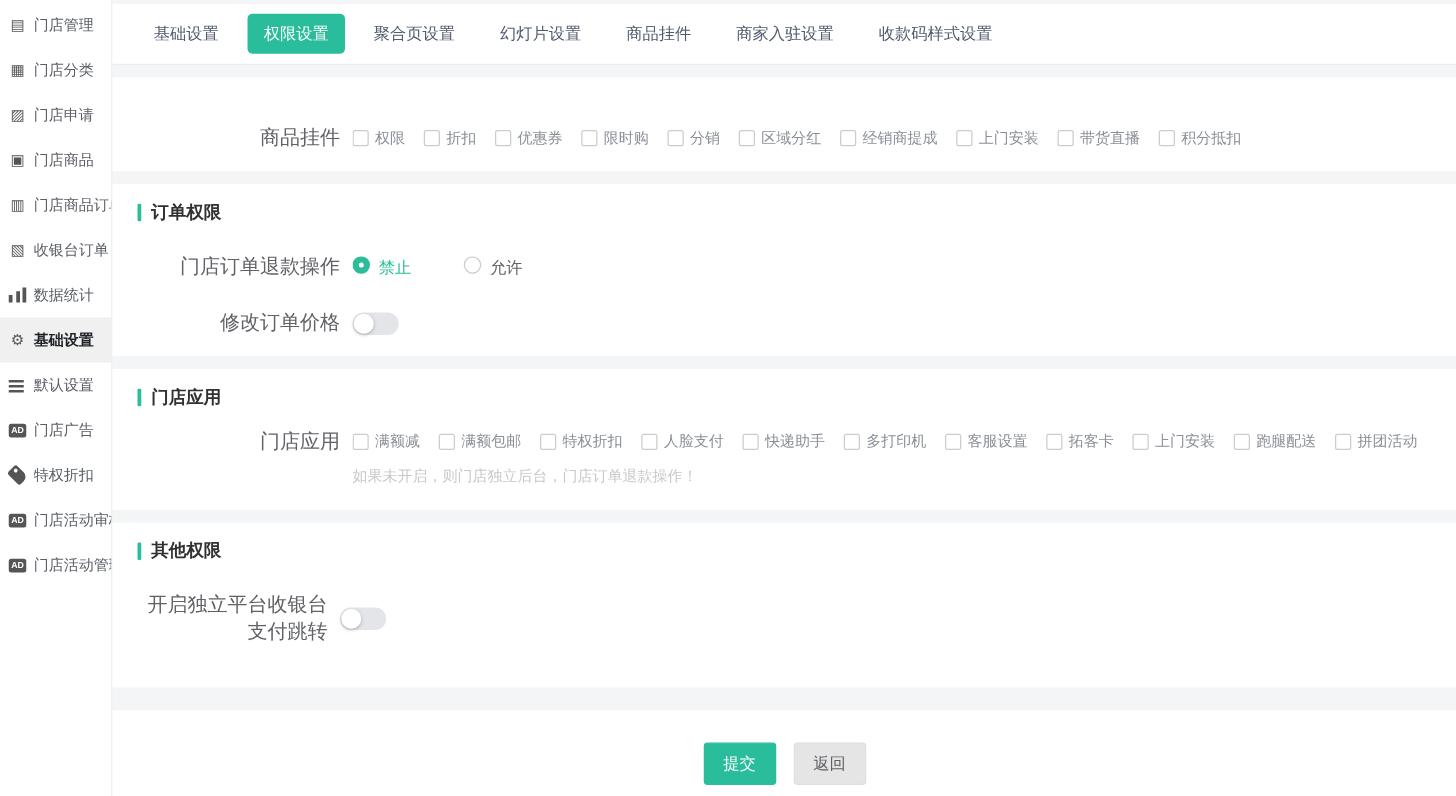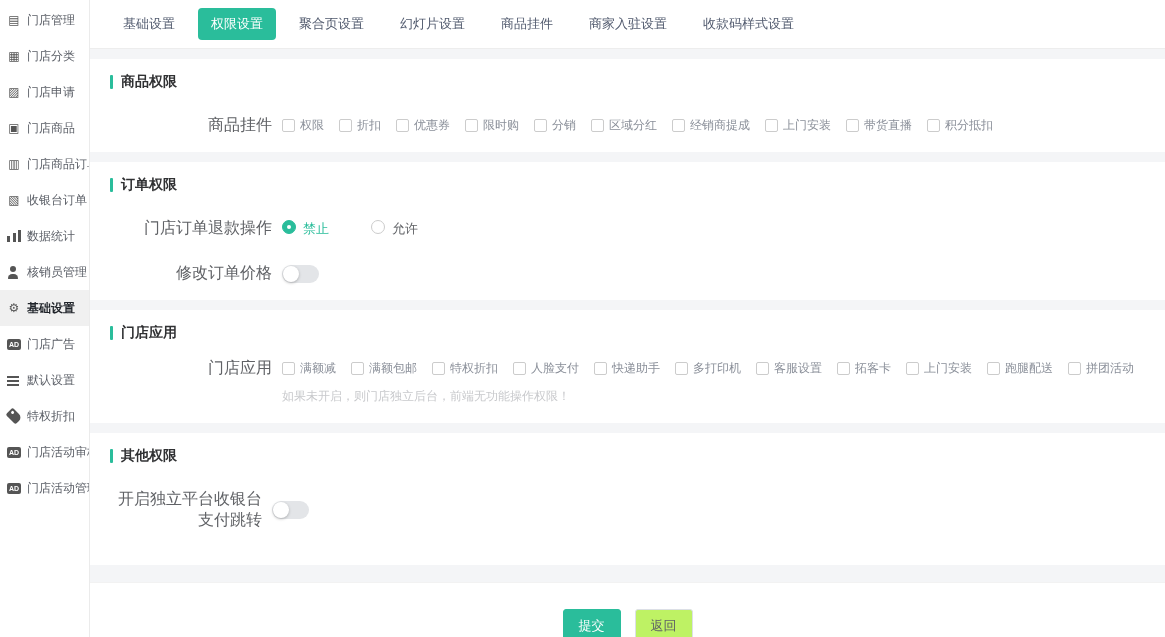--- a/index.html
+++ b/index.html
@@ -79,21 +79,21 @@
   .panel-other { padding-bottom:34px; }
   .panel-other .form-row { margin-top:24px; }
   .panel-other .form-label { width:152px; min-width:152px; }
 
   .filler { flex:1; background:#fff; margin-top:10px; }
   .footer { background:#fff; margin-top:7px; padding:8px 0 9px; display:flex; justify-content:center;
     align-items:center; gap:14px; border-top:1px solid #f2f2f2; }
   .btn { font-size:13px; border-radius:3px; padding:7px 15px; cursor:pointer;
     font-family:"Liberation Sans","DejaVu Sans",sans-serif;margin-top:18px; }
   .btn-primary { background:var(--accent); color:#fff; border:1px solid var(--accent); }
-  .btn-plain { background:#bef264; color:#606266; border:1px solid #dcdfe6; }
+  .btn-plain { background:#e5e5e5; color:#606266; border:1px solid #dcdfe6; }
 </style>
 </head>
 <body>
 
 <div class="app">
 
   <aside class="sidebar">
     <nav id="sidebar-list">
         <div class="side-item">
           <span class="s-icon">▤</span>
@@ -116,35 +116,31 @@
           <span class="side-label">门店商品订单</span>
         </div>
         <div class="side-item">
           <span class="s-icon">▧</span>
           <span class="side-label">收银台订单</span>
         </div>
         <div class="side-item">
           <span class="s-icon icon-bars"></span>
           <span class="side-label">数据统计</span>
         </div>
-        <div class="side-item">
-          <span class="s-icon icon-person"></span>
-          <span class="side-label">核销员管理</span>
-        </div>
         <div class="side-item active">
           <span class="s-icon">⚙</span>
           <span class="side-label">基础设置</span>
         </div>
         <div class="side-item">
+          <span class="s-icon icon-sliders"></span>
+          <span class="side-label">默认设置</span>
+        </div>
+        <div class="side-item">
           <span class="s-badge">AD</span>
           <span class="side-label">门店广告</span>
-        </div>
-        <div class="side-item">
-          <span class="s-icon icon-sliders"></span>
-          <span class="side-label">默认设置</span>
         </div>
         <div class="side-item">
           <span class="s-icon icon-tag"></span>
           <span class="side-label">特权折扣</span>
         </div>
         <div class="side-item">
           <span class="s-badge">AD</span>
           <span class="side-label">门店活动审核</span>
         </div>
         <div class="side-item">
@@ -163,24 +159,20 @@
           <div class="tab active">权限设置</div>
           <div class="tab">聚合页设置</div>
           <div class="tab">幻灯片设置</div>
           <div class="tab">商品挂件</div>
           <div class="tab">商家入驻设置</div>
           <div class="tab">收款码样式设置</div>
         </div>
     </div>
 
     <section class="panel">
-      <h3 class="sec-title">
-        <span class="bar"></span>
-        <span>商品权限</span>
-      </h3>
       <div class="form-row">
         <div class="form-label">商品挂件</div>
         <div class="checks" id="product-checks">
             <label class="check">
               <span class="box"></span>
               <span class="ck-label">权限</span>
             </label>
             <label class="check">
               <span class="box"></span>
               <span class="ck-label">折扣</span>
@@ -292,21 +284,21 @@
             <label class="check">
               <span class="box"></span>
               <span class="ck-label">跑腿配送</span>
             </label>
             <label class="check">
               <span class="box"></span>
               <span class="ck-label">拼团活动</span>
             </label>
           </div>
       </div>
-      <div class="hint">如果未开启，则门店独立后台，前端无功能操作权限！</div>
+      <div class="hint">如果未开启，则门店独立后台，门店订单退款操作！</div>
     </section>
 
     <section class="panel panel-other">
       <h3 class="sec-title">
         <span class="bar"></span>
         <span>其他权限</span>
       </h3>
       <div class="form-row">
         <div class="form-label">开启独立平台收银台支付跳转</div>
         <div class="switch"></div>

